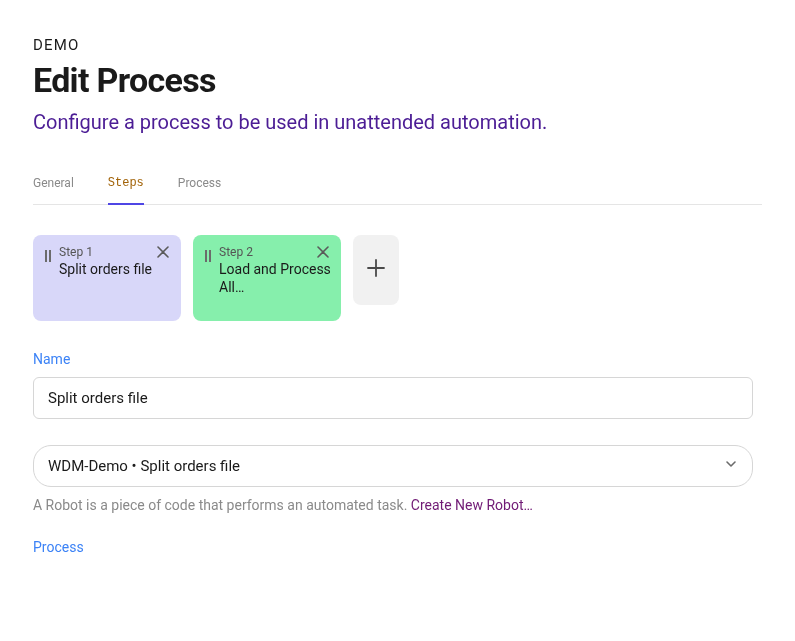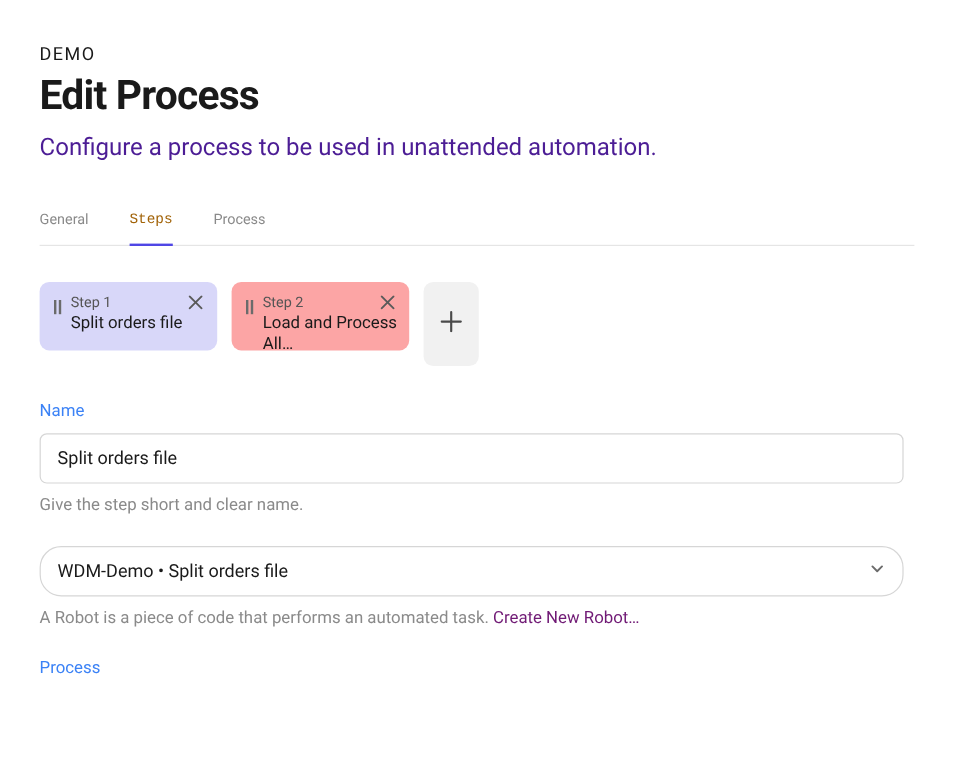--- a/index.html
+++ b/index.html
@@ -54,30 +54,30 @@
     height: 2px;
     background: #4f46e5;
   }
   .step-row {
     display: flex;
     gap: 12px;
     margin-bottom: 30px;
   }
   .step-card {
     width: 148px;
-    height: 57px;
+    height: 86px;
     border-radius: 8px;
     padding: 10px 10px 10px 12px;
     display: flex;
     gap: 6px;
     position: relative;
     cursor: pointer;
   }
   .step-card.selected { background: #d8d7f9; }
-  .step-card.normal   { background: #fca5a5; }
+  .step-card.normal   { background: #86efac; }
   .step-card .handle {
     flex: 0 0 auto;
     padding-top: 2px;
     color: #6b6b6b;
   }
   .handle svg { width: 8px; height: 12px; }
   .step-card .content { flex: 1 1 auto; min-width: 0; }
   .step-card .step-label {
     font-size: 12px;
     color: #555;
@@ -211,21 +211,20 @@
           <path d="M9 1 V17 M1 9 H17" stroke="currentColor" stroke-width="1.8" stroke-linecap="round"></path>
         </svg>
     </span>
   </div>
 
 </div>
 
 <div class="field">
   <div class="field-label">Name</div>
   <input class="input" type="text" value="Split orders file" style="">
-  <div class="help">Give the step short and clear name.</div>
 </div>
 
 <div class="field">
   <div class="select">
     <span>WDM-Demo • Split orders file</span>
     <span class="chevron">
       <svg viewBox="0 0 14 14">
           <path d="M3 5 L7 9 L11 5" fill="none" stroke="currentColor" stroke-width="1.6" stroke-linecap="round" stroke-linejoin="round"></path>
         </svg>
     </span>

